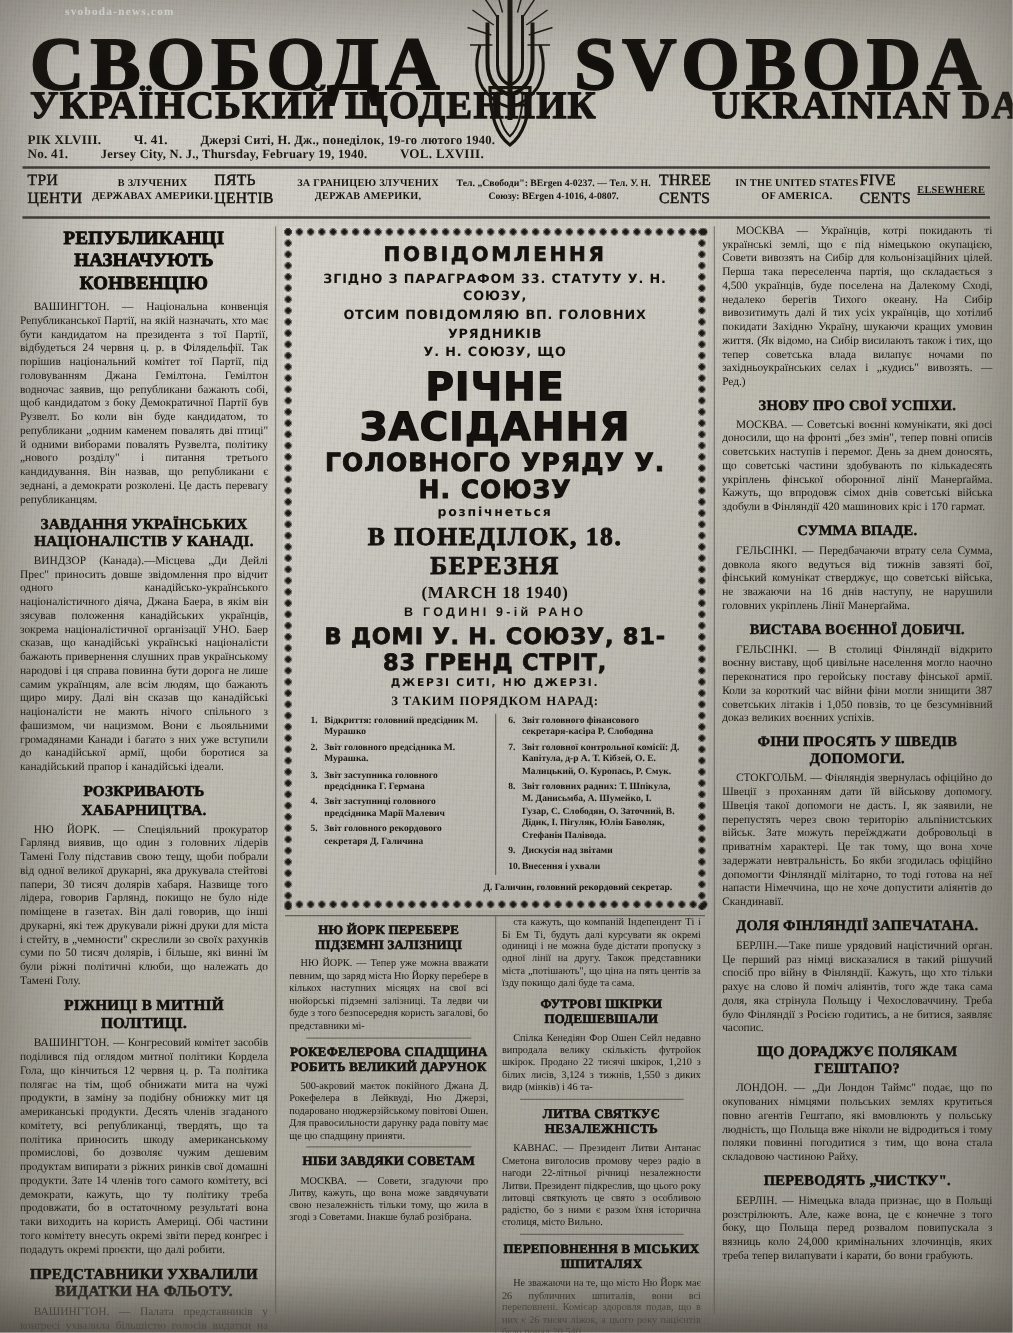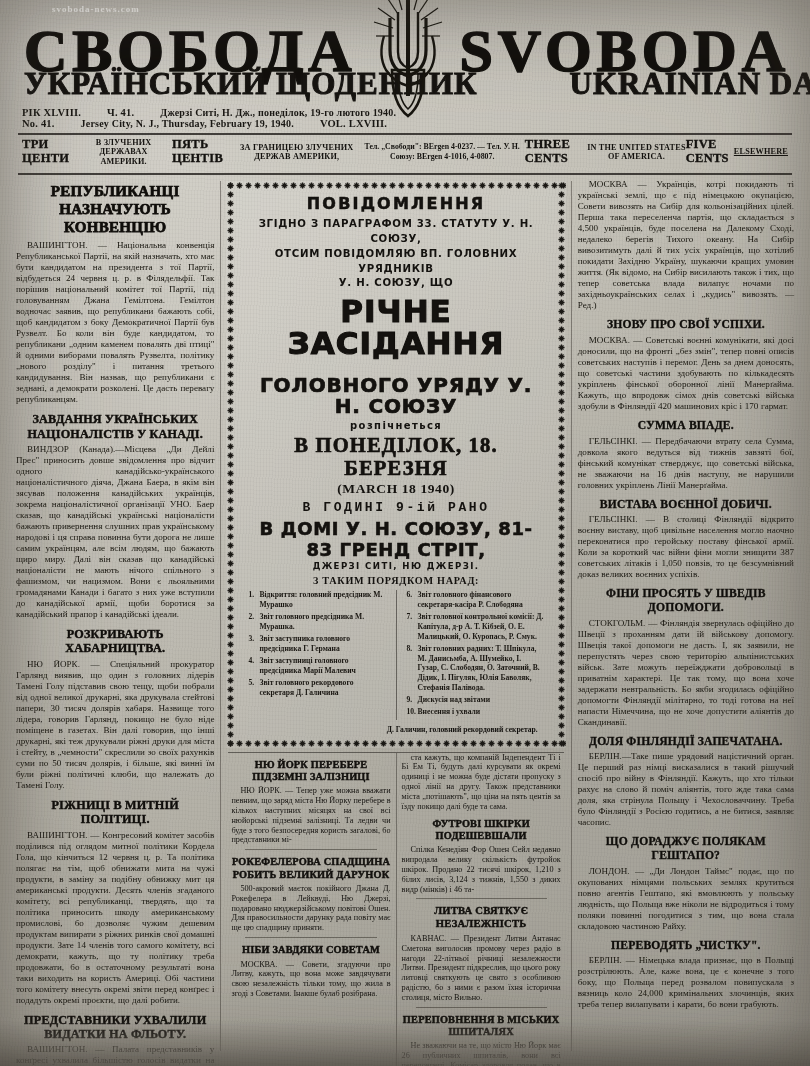--- a/index.html
+++ b/index.html
@@ -72,21 +72,21 @@
   .dl-small { font-size:10px; }
 
   .rule { height:2px; background:#2a2723; margin:4px 2px 0 2px; opacity:.85; }
   .rule.thin { height:1px; opacity:.6; margin-top:2px; }
 
   .pricebar {
     display:flex; align-items:center; justify-content:space-between;
     padding: 3px 6px 3px 6px; font-size:9px; font-weight:700; line-height:1.1;
   }
   .price-unit { display:flex; align-items:center; gap:5px; }
-  .price-big { font-size:12.5px; font-weight:700; letter-spacing:.3px; -webkit-text-stroke:.35px #14120f; }
+  .price-big { font-size:12.5px; font-weight:400; letter-spacing:.3px; -webkit-text-stroke:.35px #14120f; }
   .price-small { font-size:8.2px; text-align:center; line-height:1.15; letter-spacing:.2px; }
   .phones { font-size:7.8px; text-align:center; line-height:1.3; }
   .underlined { text-decoration: underline; }
 
   
   .content { display:flex; padding: 4px 4px 0 4px; height: 878px; }
   .col-left  { width: 212px; padding: 0 6px; }
   .col-mid   { width: 352px; padding: 0 5px; }
   .col-right { width: 230px; padding: 0 6px; }
   .vdiv { width:1px; background:#4a463f; opacity:.55; margin: 2px 0; }
@@ -137,43 +137,43 @@
     font-family:"DejaVu Sans", sans-serif; -webkit-text-stroke:.5px #100e0b; margin-bottom:4px;
   }
   .a-sub {
     text-align:center; font-weight:700; font-size:10.2px; letter-spacing:.7px;
     font-family:"DejaVu Sans", sans-serif; line-height:1.45; margin-bottom:5px;
   }
   .a-huge {
     text-align:center; font-weight:700;
     font-family:"DejaVu Sans", sans-serif;
     font-size: 31px; letter-spacing: 1px; line-height:1.02;
-    -webkit-text-stroke:1.1px #100e0b; margin: 2px 0 16px 0;
+    -webkit-text-stroke:1.1px #100e0b; margin: 2px 0 1px 0;
   }
   .a-huge2 {
     text-align:center; font-weight:700;
     font-family:"DejaVu Sans", sans-serif;
     font-size: 20px; letter-spacing:.8px; line-height:1.05;
     -webkit-text-stroke:.7px #100e0b; margin-bottom:3px;
   }
   .a-mid {
     text-align:center; font-weight:700; font-size:10px; letter-spacing:1.4px;
     font-family:"DejaVu Sans", sans-serif; margin:3px 0;
   }
   .a-date {
     text-align:center; font-weight:700; font-size:20.5px; letter-spacing:1.2px;
     font-family:"Liberation Serif", serif; -webkit-text-stroke:.65px #100e0b; margin:2px 0 0 0;
   }
   .a-date-en {
     text-align:center; font-weight:700; font-size:13.5px; letter-spacing:.6px;
     font-family:"Liberation Serif", serif; margin:1px 0 3px 0;
   }
   .a-time {
-    text-align:center; font-weight:700; font-size:13px; letter-spacing:2.6px;
-    font-family:Liberation Mono, monospace; margin:3px 0;
+    text-align:center; font-weight:700; font-size:10px; letter-spacing:2.6px;
+    font-family:Liberation Sans, sans-serif; margin:3px 0;
   }
   .a-place {
     text-align:center; font-weight:700; font-size:18px; letter-spacing:.6px;
     font-family:"DejaVu Sans", sans-serif; -webkit-text-stroke:.6px #100e0b; margin:2px 0 1px 0;
   }
   .a-city {
     text-align:center; font-weight:700; font-size:8.6px; letter-spacing:1.4px;
     font-family:"DejaVu Sans", sans-serif; margin-bottom:4px;
   }
   .a-agenda-h {

